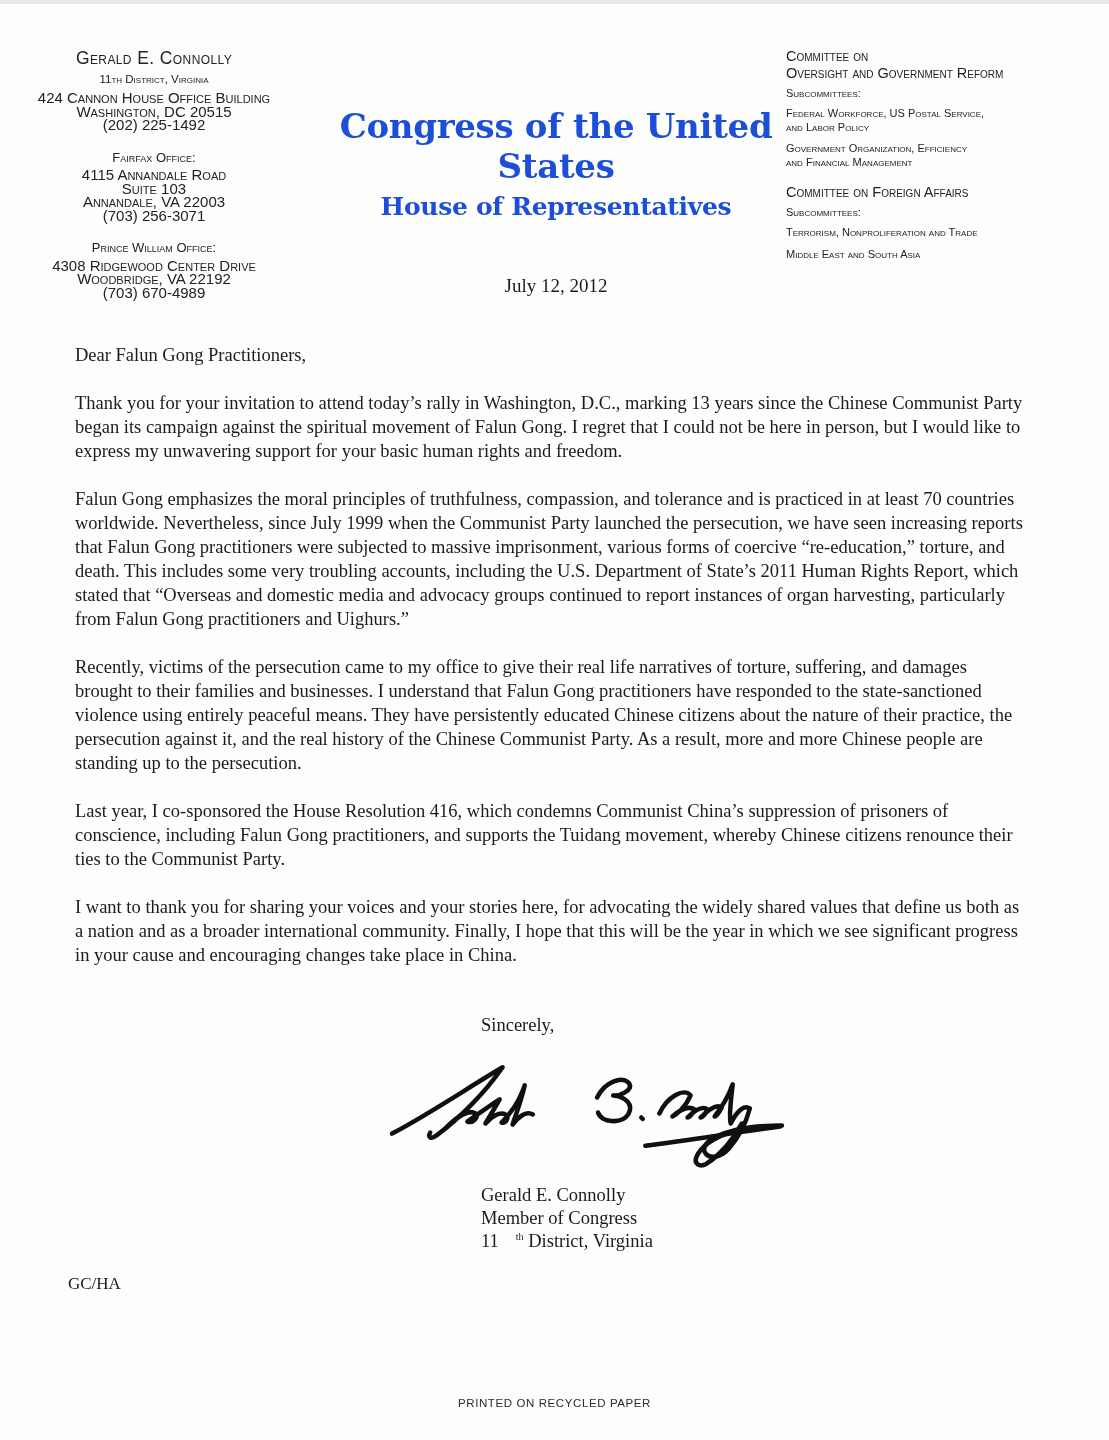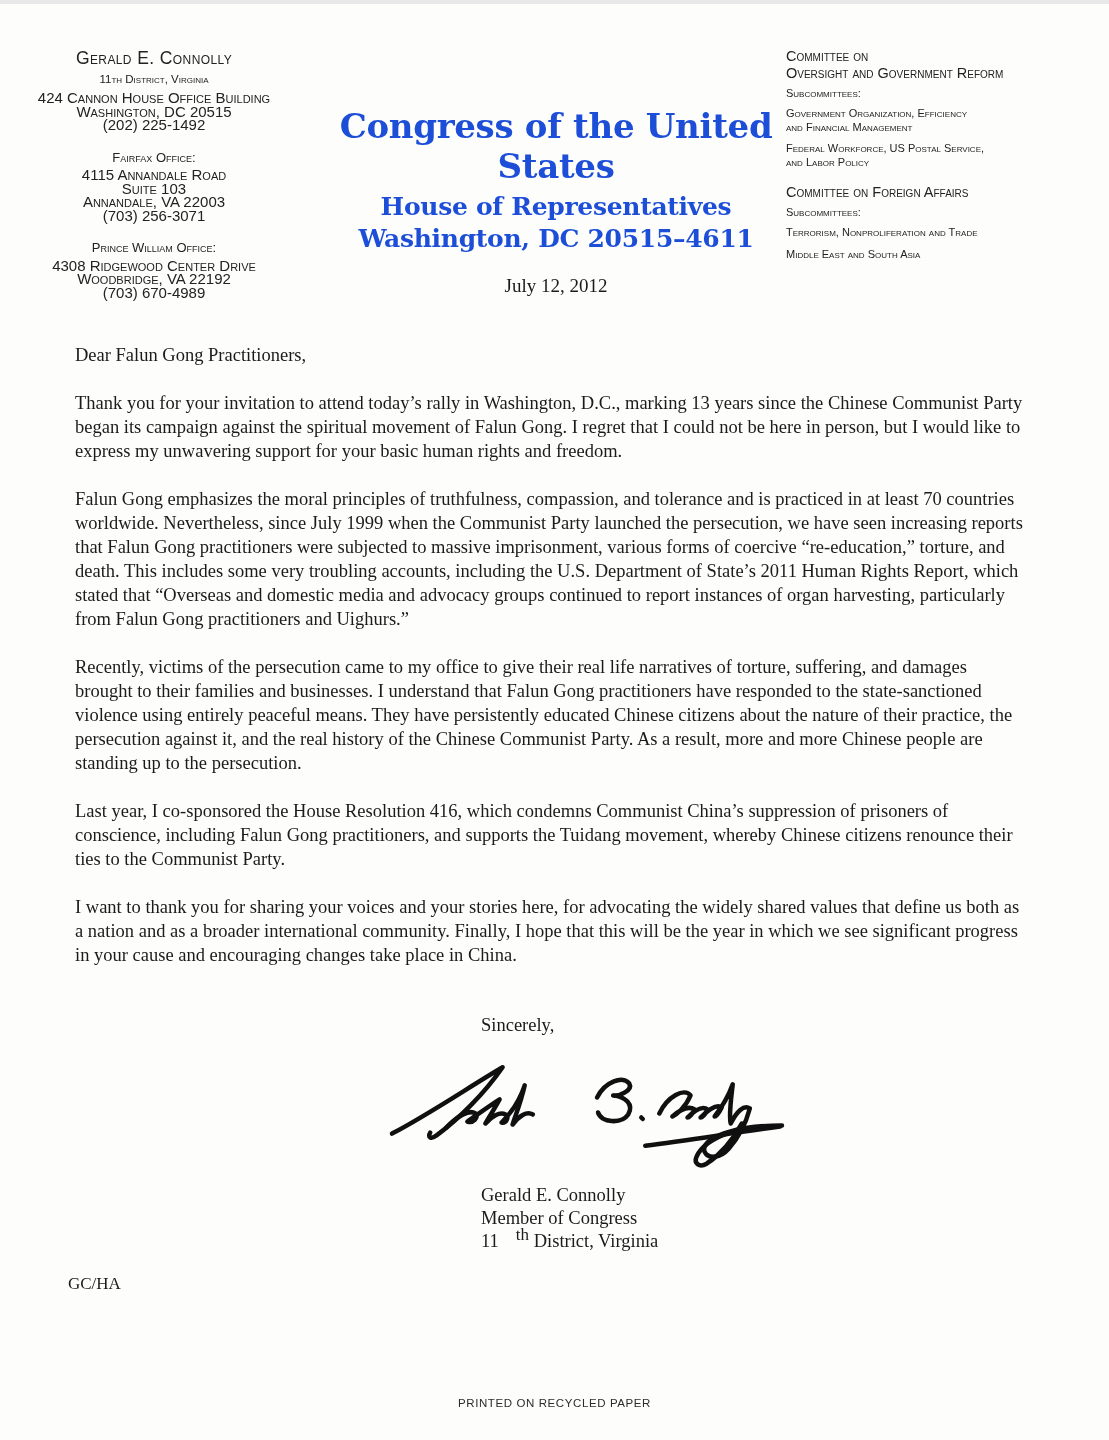--- a/index.html
+++ b/index.html
@@ -42,21 +42,21 @@
   
   .letter-body{
     position:absolute;left:75px;top:339px;width:948px;
     font-size:18.5px;line-height:24px;
   }
   .letter-body p{margin:0 0 24px 0;}
   
   .closing{position:absolute;left:481px;top:1011px;font-size:18.5px;}
   .signature{position:absolute;left:386px;top:1048px;width:402px;height:128px;}
   .signer{position:absolute;left:481px;top:1180px;font-size:18.5px;line-height:23px;}
-  .signer sup{font-size:17px;line-height:0;padding-left:17px;}
+  .signer sup{font-size:10px;line-height:0;padding-left:17px;}
   .initials{position:absolute;left:68px;top:1270px;font-size:17px;}
   .recycled{
     position:absolute;left:0;right:0;top:1393px;text-align:center;
     font-family:"Liberation Sans", sans-serif;font-size:11.5px;letter-spacing:.6px;color:#2c2c2c;
   }
 </style>
 </head>
 <body>
 
 <div class="page">
@@ -84,37 +84,36 @@
     </div>
   </div>
 
   <div class="committees-block">
     <div class="committee-name">
       <div>Committee on</div>
       <div>Oversight and Government Reform</div>
     </div>
     <div class="sub-label">Subcommittees:</div>
     <div class="sub-item">
+      <div>Federal Workforce, US Postal Service,</div>
+      <div>and Labor Policy</div>
+    </div>
+    <div class="sub-item">
       <div>Government Organization, Efficiency</div>
       <div>and Financial Management</div>
-    </div>
-    <div class="sub-item">
-      <div>Federal Workforce, US Postal Service,</div>
-      <div>and Labor Policy</div>
     </div>
     <div class="committee-name committee2">Committee on Foreign Affairs</div>
     <div class="sub-label">Subcommittees:</div>
     <div class="sub-item">Terrorism, Nonproliferation and Trade</div>
     <div class="sub-item">Middle East and South Asia</div>
   </div>
 
   <div class="masthead">
     <div class="masthead-line1">Congress of the United States</div>
     <div class="masthead-line2">House of Representatives</div>
-    <div class="masthead-line3">Washington, DC 20515–4611</div>
   </div>
 
   <div class="letter-date">July 12, 2012</div>
 
   <div class="letter-body">
     <p>Dear Falun Gong Practitioners,</p>
     <p>Thank you for your invitation to attend today’s rally in Washington, D.C., marking 13 years since the Chinese Communist Party began its campaign against the spiritual movement of Falun Gong. I regret that I could not be here in person, but I would like to express my unwavering support for your basic human rights and freedom.</p>
     <p>Falun Gong emphasizes the moral principles of truthfulness, compassion, and tolerance and is practiced in at least 70 countries worldwide. Nevertheless, since July 1999 when the Communist Party launched the persecution, we have seen increasing reports that Falun Gong practitioners were subjected to massive imprisonment, various forms of coercive “re-education,” torture, and death. This includes some very troubling accounts, including the U.S. Department of State’s 2011 Human Rights Report, which stated that “Overseas and domestic media and advocacy groups continued to report instances of organ harvesting, particularly from Falun Gong practitioners and Uighurs.”</p>
     <p>Recently, victims of the persecution came to my office to give their real life narratives of torture, suffering, and damages brought to their families and businesses. I understand that Falun Gong practitioners have responded to the state-sanctioned violence using entirely peaceful means. They have persistently educated Chinese citizens about the nature of their practice, the persecution against it, and the real history of the Chinese Communist Party. As a result, more and more Chinese people are standing up to the persecution.</p>
     <p>Last year, I co-sponsored the House Resolution 416, which condemns Communist China’s suppression of prisoners of conscience, including Falun Gong practitioners, and supports the Tuidang movement, whereby Chinese citizens renounce their ties to the Communist Party.</p>

